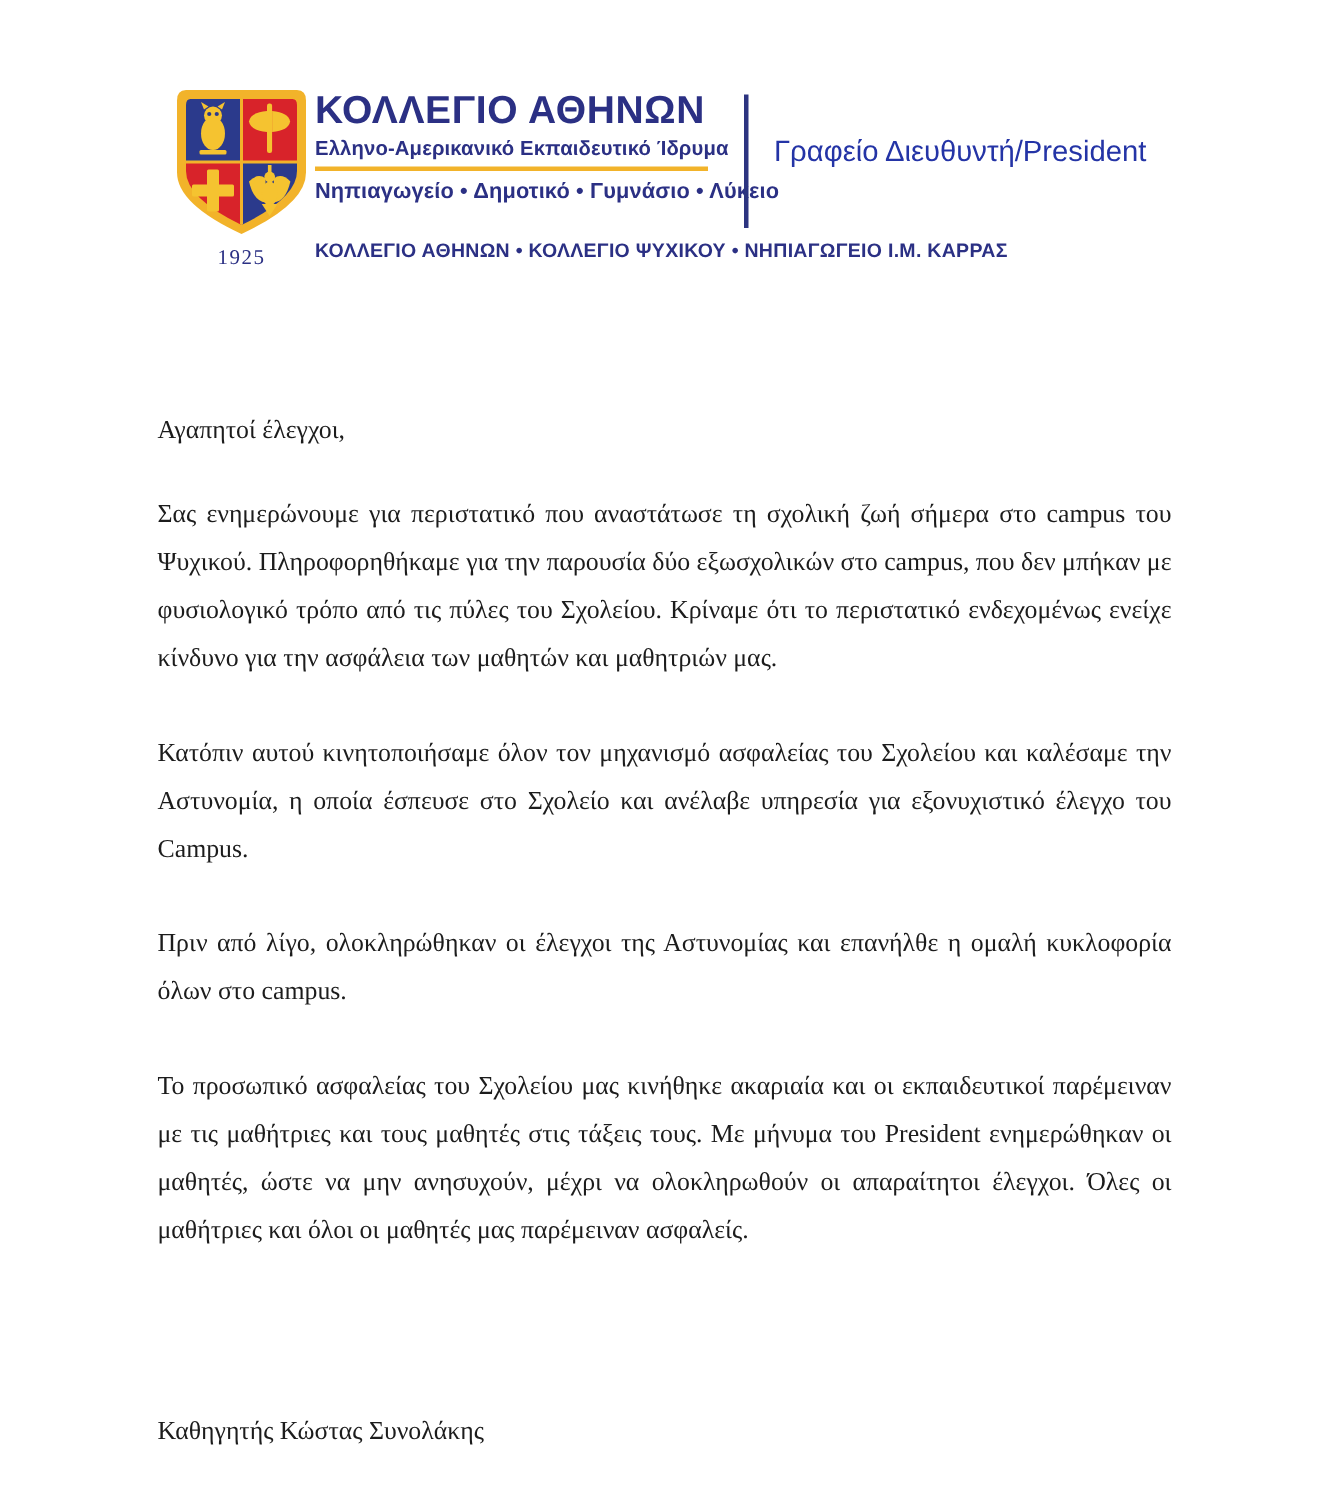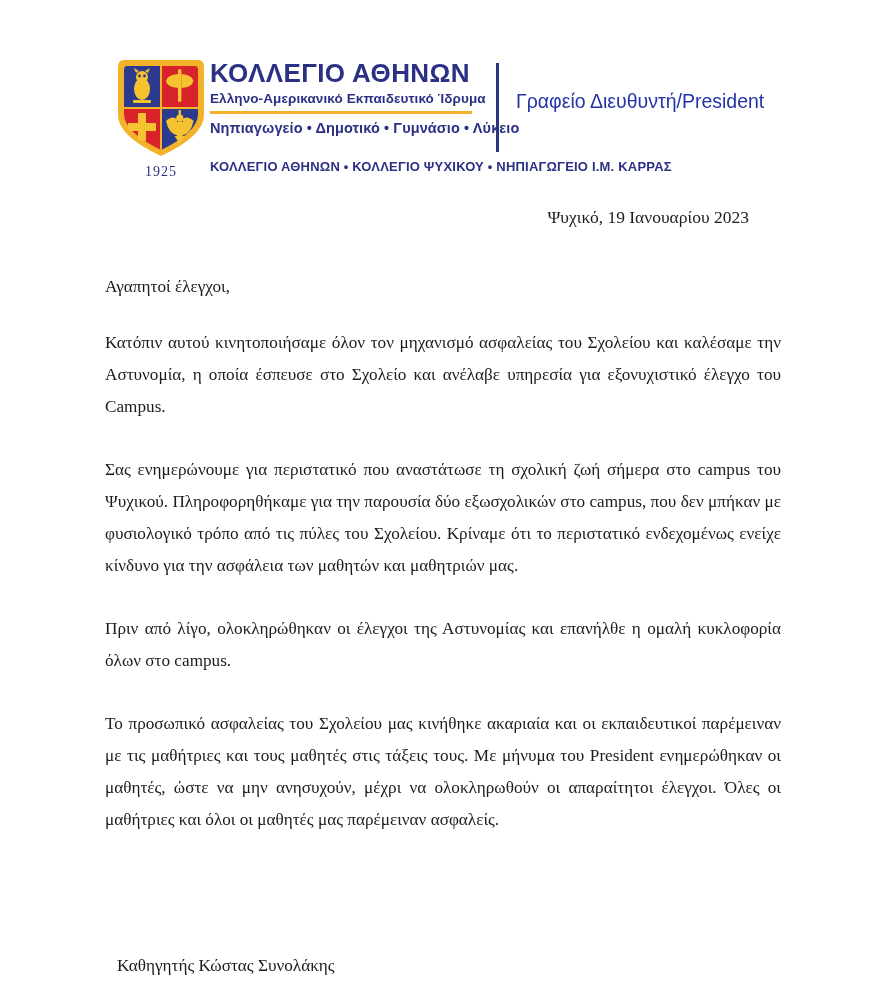--- a/index.html
+++ b/index.html
@@ -98,21 +98,21 @@
   }
   .letter p.salutation {
     margin-bottom: 24px;
     text-align: left;
   }
   .signature {
     position: absolute;
     left: 105px; top: 937px;
   }
   .signature p {
-    margin: 12px;
+    margin: 0;
     font-size: 17.2px;
     line-height: 34px;
     text-align: left;
   }
 </style>
 </head>
 <body>
 
 <div class="page">
 
@@ -176,26 +176,25 @@
       <div class="school-subtitle">Ελληνο-Αμερικανικό Εκπαιδευτικό Ίδρυμα</div>
       <div class="gold-rule"></div>
       <div class="levels">Νηπιαγωγείο • Δημοτικό • Γυμνάσιο • Λύκειο</div>
       <div class="campuses">ΚΟΛΛΕΓΙΟ ΑΘΗΝΩΝ • ΚΟΛΛΕΓΙΟ ΨΥΧΙΚΟΥ • ΝΗΠΙΑΓΩΓΕΙΟ Ι.Μ. ΚΑΡΡΑΣ</div>
     </div>
 
     <div class="vdivider"></div>
     <div class="office">Γραφείο Διευθυντή/President</div>
   </header>
 
-  <div class="date">Ψυχικό, 19 Ιανουαρίου 2023</div>
 
   <main class="letter">
     <p class="salutation">Αγαπητοί έλεγχοι,</p>
+    <p>Σας ενημερώνουμε για περιστατικό που αναστάτωσε τη σχολική ζωή σήμερα στο campus του Ψυχικού. Πληροφορηθήκαμε για την παρουσία δύο εξωσχολικών στο campus, που δεν μπήκαν με φυσιολογικό τρόπο από τις πύλες του Σχολείου. Κρίναμε ότι το περιστατικό ενδεχομένως ενείχε κίνδυνο για την ασφάλεια των μαθητών και μαθητριών μας.</p>
     <p>Κατόπιν αυτού κινητοποιήσαμε όλον τον μηχανισμό ασφαλείας του Σχολείου και καλέσαμε την Αστυνομία, η οποία έσπευσε στο Σχολείο και ανέλαβε υπηρεσία για εξονυχιστικό έλεγχο του Campus.</p>
-    <p>Σας ενημερώνουμε για περιστατικό που αναστάτωσε τη σχολική ζωή σήμερα στο campus του Ψυχικού. Πληροφορηθήκαμε για την παρουσία δύο εξωσχολικών στο campus, που δεν μπήκαν με φυσιολογικό τρόπο από τις πύλες του Σχολείου. Κρίναμε ότι το περιστατικό ενδεχομένως ενείχε κίνδυνο για την ασφάλεια των μαθητών και μαθητριών μας.</p>
     <p>Πριν από λίγο, ολοκληρώθηκαν οι έλεγχοι της Αστυνομίας και επανήλθε η ομαλή κυκλοφορία όλων στο campus.</p>
     <p>Το προσωπικό ασφαλείας του Σχολείου μας κινήθηκε ακαριαία και οι εκπαιδευτικοί παρέμειναν με τις μαθήτριες και τους μαθητές στις τάξεις τους. Με μήνυμα του President ενημερώθηκαν οι μαθητές, ώστε να μην ανησυχούν, μέχρι να ολοκληρωθούν οι απαραίτητοι έλεγχοι. Όλες οι μαθήτριες και όλοι οι μαθητές μας παρέμειναν ασφαλείς.</p>
   </main>
 
   <div class="signature">
     <p>Καθηγητής Κώστας Συνολάκης</p>
   </div>
 
 </div>
 

